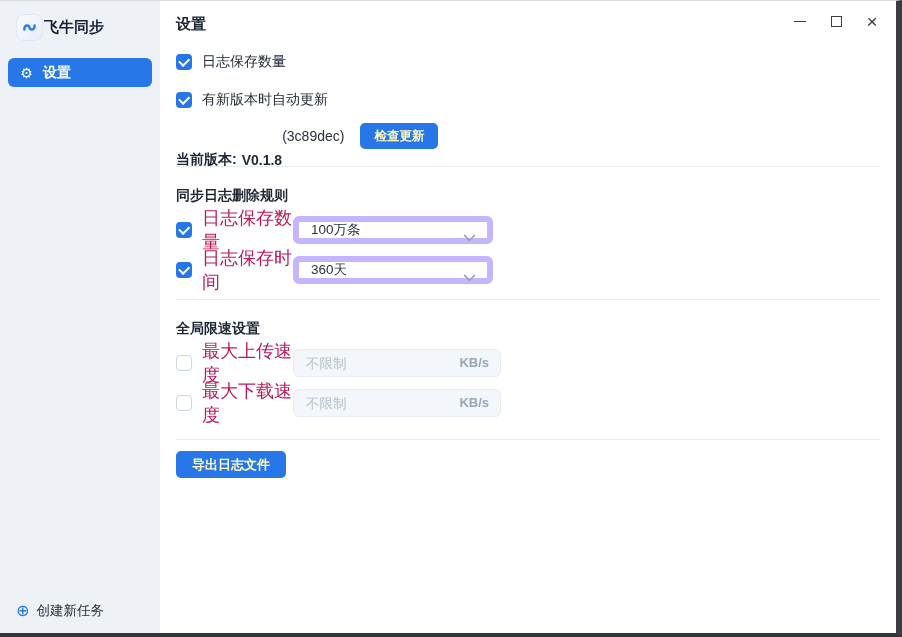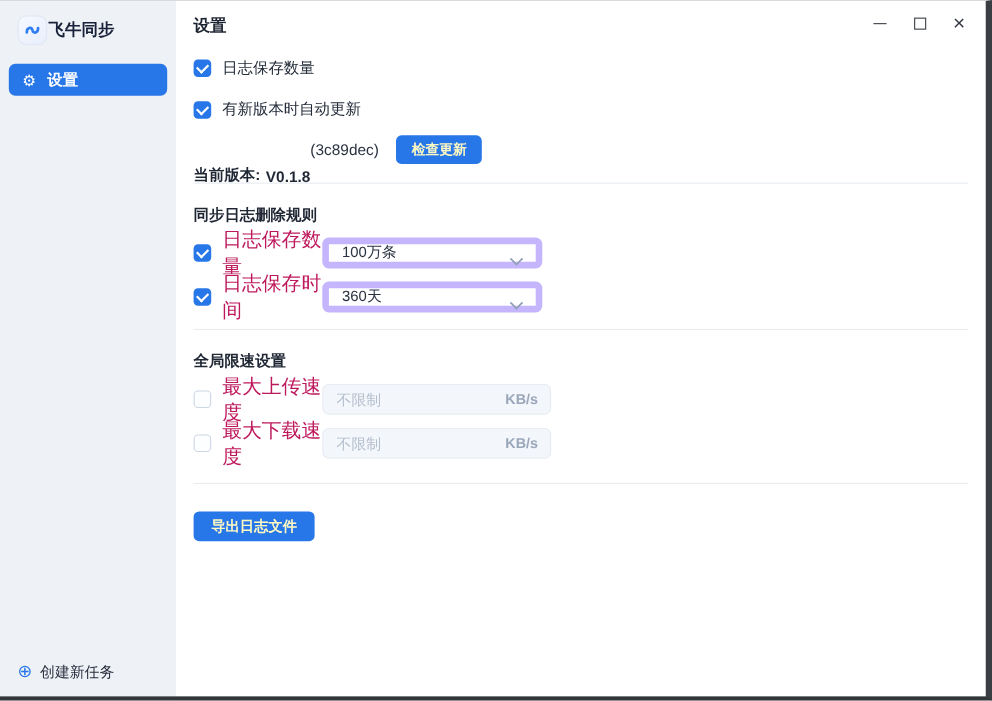--- a/index.html
+++ b/index.html
@@ -57,21 +57,21 @@
   .select{position:relative;width:200px;height:28px;box-sizing:border-box;border:6px solid #c4b5fd;
     border-radius:6px;background:#fff;display:flex;align-items:center;padding:0 30px 0 12px;
     font-size:13.5px;color:#2b3342;cursor:default;}
   .chevron{position:absolute;right:13px;top:9px;width:7px;height:7px;border-right:2px solid #93a1b8;
     border-bottom:2px solid #93a1b8;border-radius:1px;transform:rotate(45deg);}
   .speed-input-wrap{position:relative;width:208px;height:28px;}
   .speed-input{width:100%;height:100%;box-sizing:border-box;border:1px solid #e7ecf2;border-radius:6px;
     background:#f3f6fa;padding:0 48px 0 12px;font-size:13.5px;font-family:inherit;color:#5a6678;}
   .speed-input::placeholder{color:#b4bfce;}
   .unit{position:absolute;right:12px;top:6px;font-size:13px;font-weight:bold;color:#9aa7ba;}
-  .export-btn{margin-top:25px;height:27px;padding:0 16px;font-size:13px;}
+  .export-btn{margin-top:11px;height:27px;padding:0 16px;font-size:13px;}
 </style>
 </head>
 <body>
 
 <div class="window">
 
   <div class="sidebar">
     <div class="logo-row">
       <div class="logo-box">
         <svg width="19" height="19" viewBox="0 0 24 24" fill="none">

